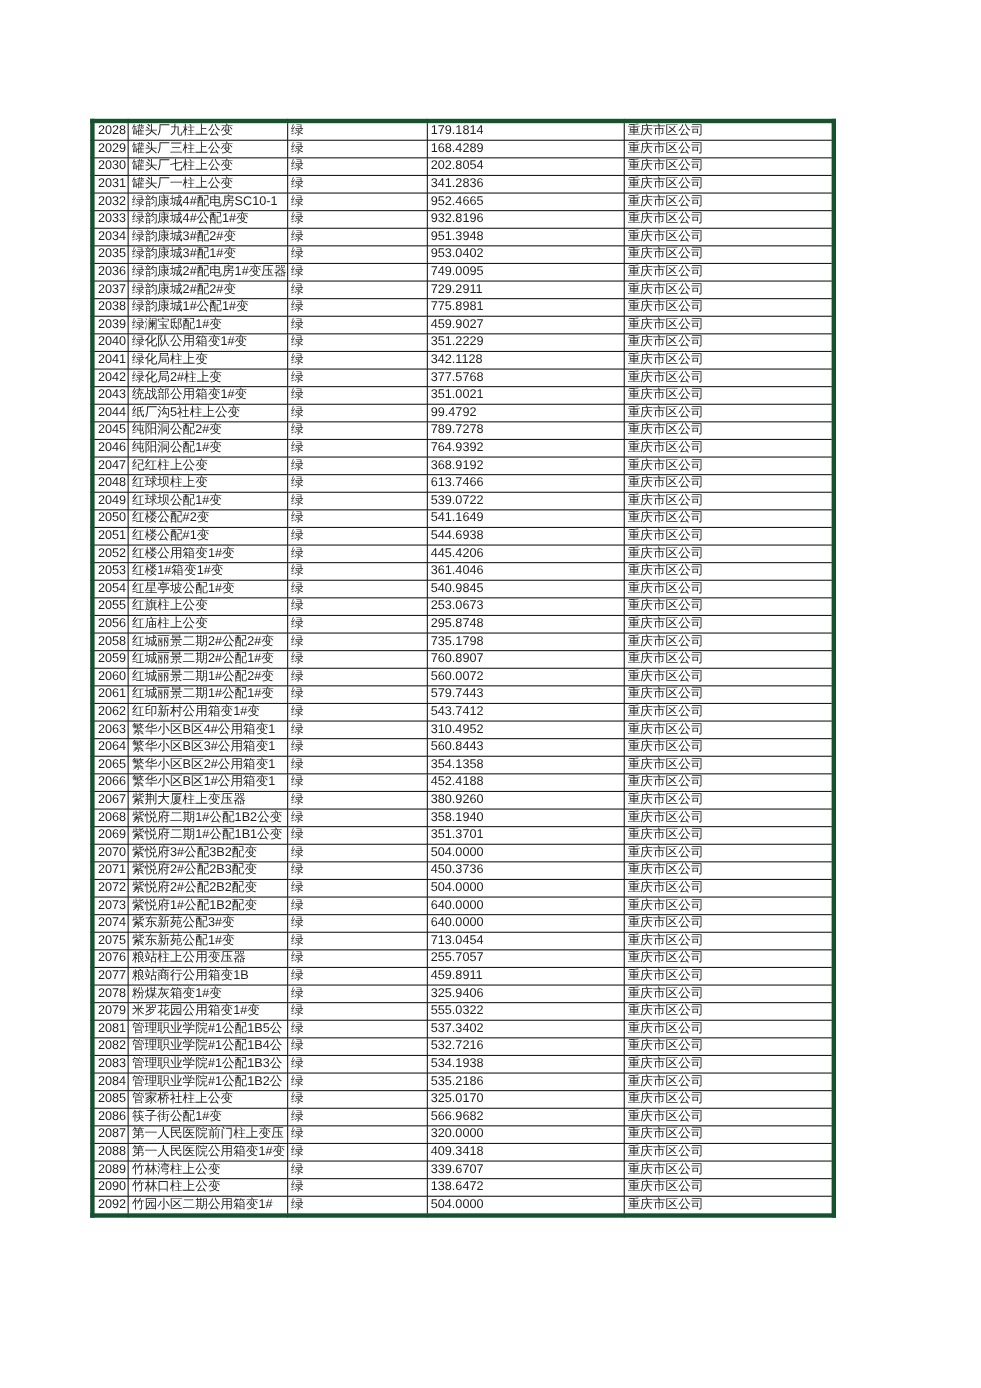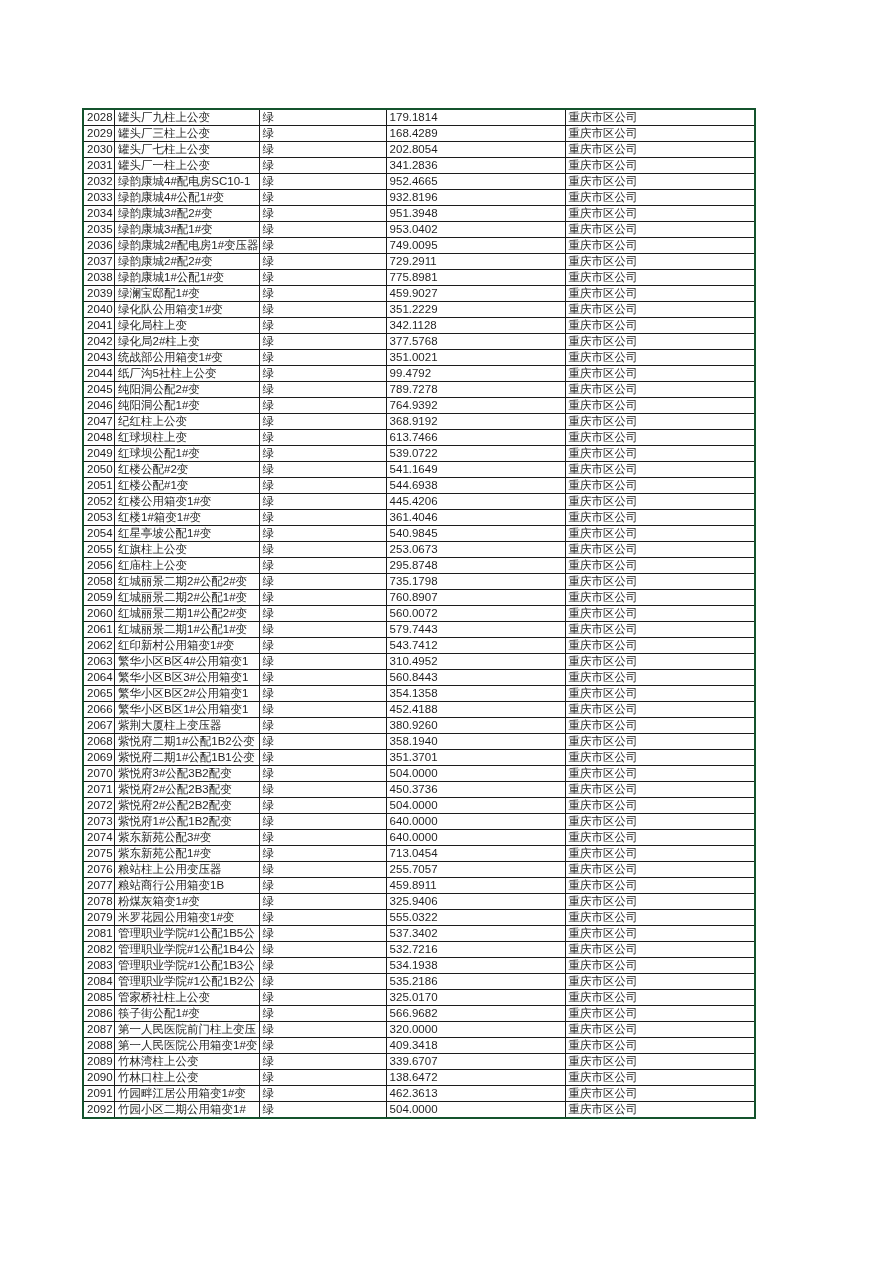--- a/index.html
+++ b/index.html
@@ -15,21 +15,21 @@
     overflow: hidden;
   }
   .table-wrap {
     position: absolute;
     left: 82px;
     top: 108px;
   }
   table.data-table {
     border-collapse: collapse;
     table-layout: fixed;
-    border: 2px solid #14532d;
+    border: 4px solid #14532d;
     background: #ffffff;
   }
   table.data-table td {
     border: 1px solid #1c1c1c;
     height: 15px;
     line-height: 15px;
     font-size: 11.5px;
     color: #1f1f1f;
     padding: 0 0 0 3px;
     white-space: nowrap;
@@ -473,27 +473,20 @@
           <td class="c4">重庆市区公司</td>
         </tr>
         <tr>
           <td class="c0">2090</td>
           <td class="c1">竹林口柱上公变</td>
           <td class="c2">绿</td>
           <td class="c3">138.6472</td>
           <td class="c4">重庆市区公司</td>
         </tr>
         <tr>
-          <td class="c0">2091</td>
-          <td class="c1">竹园畔江居公用箱变1#变</td>
-          <td class="c2">绿</td>
-          <td class="c3">462.3613</td>
-          <td class="c4">重庆市区公司</td>
-        </tr>
-        <tr>
           <td class="c0">2092</td>
           <td class="c1">竹园小区二期公用箱变1#</td>
           <td class="c2">绿</td>
           <td class="c3">504.0000</td>
           <td class="c4">重庆市区公司</td>
         </tr>
       </tbody>
   </table>
 </div>
 

